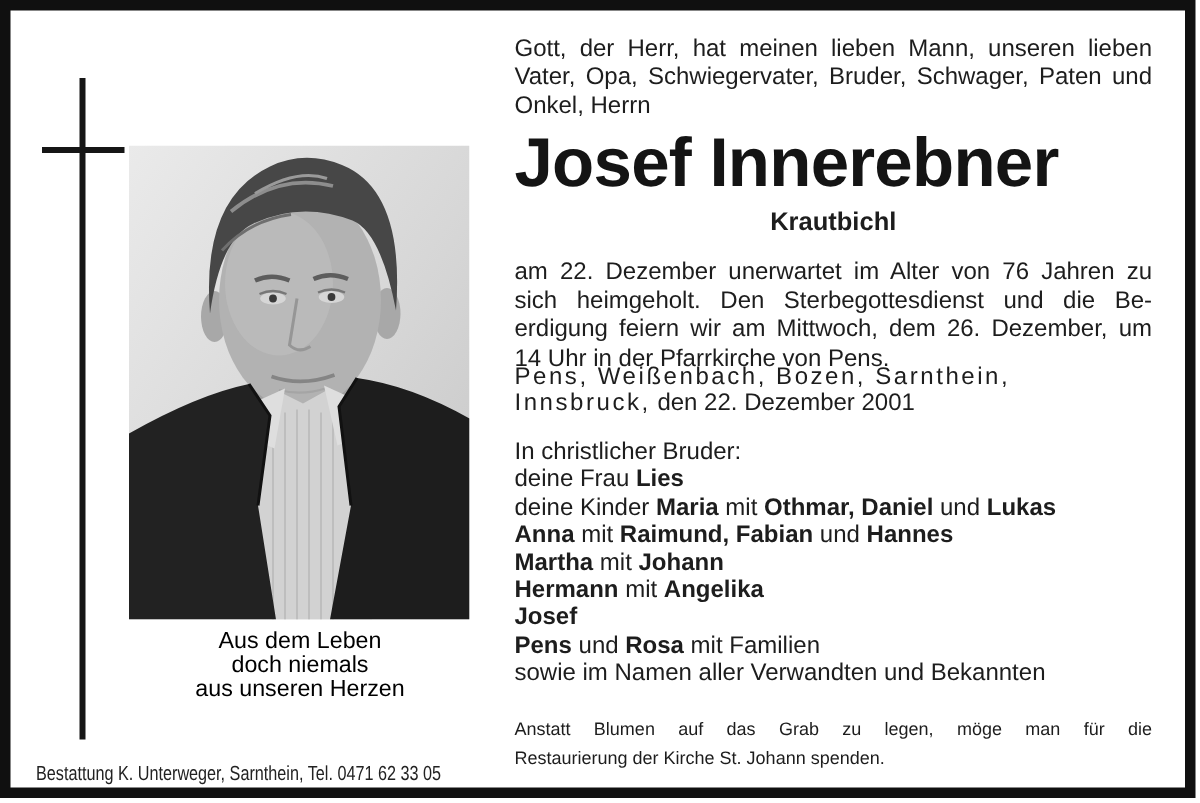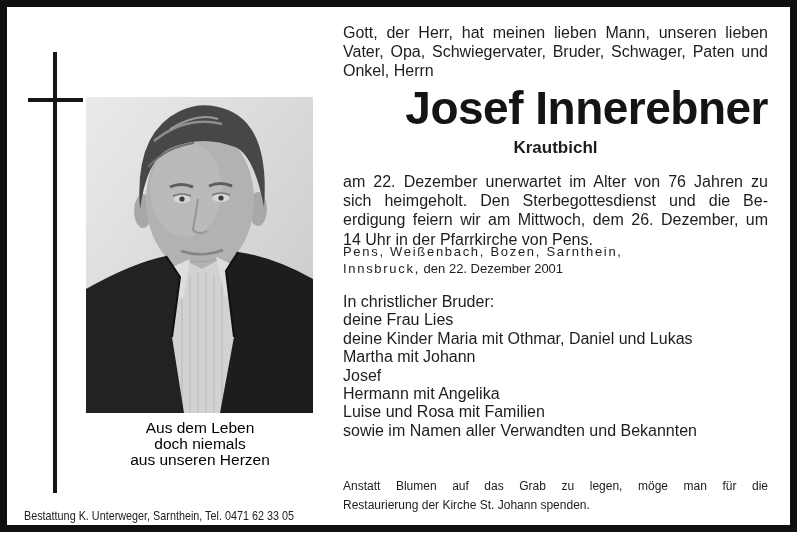--- a/index.html
+++ b/index.html
@@ -29,32 +29,32 @@
   }
   
   .funeral{
     left:24px;top:508px;font-size:13.5px;color:#222;white-space:nowrap;
     transform:scaleX(0.8);transform-origin:0 50%;
   }
   
   .notice{left:343px;top:0;width:425px;height:535px;}
   .opening{top:23px;left:0;width:425px;font-size:16px;line-height:19px;}
   .name{
-    top:84px;left:0;width:425px;text-align:right;
+    top:84px;left:0;width:425px;text-align:left;
     font-size:46px;font-weight:bold;line-height:48px;letter-spacing:-0.5px;
     color:#141414;white-space:nowrap;
   }
   .housename{top:138px;left:0;width:425px;text-align:center;font-size:17px;font-weight:bold;}
   .announcement{top:172px;left:0;width:425px;font-size:16px;line-height:19.2px;}
-  .dateline{top:244px;left:0;width:425px;font-size:13px;line-height:16.5px;}
+  .dateline{top:244px;left:0;width:425px;font-size:16px;line-height:16.5px;}
   .sp{letter-spacing:1.7px;}
   .mourning{top:293px;left:0;width:425px;font-size:16px;line-height:18.4px;}
   .donation{top:477px;left:0;width:425px;font-size:12px;line-height:19.2px;}
   .just{text-align:justify;text-align-last:justify;}
-  .b{font-weight:normal;}
+  .b{font-weight:bold;}
 </style>
 </head>
 <body>
 
 <div class="abs frame"></div>
 
 <div>
   <div class="abs cross-v"></div>
   <div class="abs cross-h"></div>
 </div>
@@ -140,24 +140,25 @@
   <div class="abs dateline">
     <div><span class="sp">Pens, Weißenbach, Bozen, Sarnthein,</span></div>
     <div><span class="sp">Innsbruck,</span><span> den 22. Dezember 2001</span></div>
   </div>
 
   <div class="abs mourning">
     <div>In christlicher Bruder:</div>
     <div>
         <div><span>deine Frau </span><span class="b">Lies</span></div>
         <div><span>deine Kinder </span><span class="b">Maria</span><span> mit </span><span class="b">Othmar, Daniel</span><span> und </span><span class="b">Lukas</span></div>
+        <div><span class="b">Anna</span><span> mit </span><span class="b">Raimund, Fabian</span><span> und </span><span class="b">Hannes</span></div>
         <div><span class="b">Martha</span><span> mit </span><span class="b">Johann</span></div>
+        <div><span class="b">Hermann</span><span> mit </span><span class="b">Angelika</span></div>
         <div><span class="b">Josef</span></div>
-        <div><span class="b">Hermann</span><span> mit </span><span class="b">Angelika</span></div>
-        <div><span class="b">Luise</span><span> und </span><span class="b">Rosa</span><span> mit Familien</span></div>
+        <div><span class="b">Pens</span><span> und </span><span class="b">Rosa</span><span> mit Familien</span></div>
         <div><span>sowie im Namen aller Verwandten und Bekannten</span></div>
       </div>
   </div>
 
   <div class="abs donation">
       <div class="just">Anstatt Blumen auf das Grab zu legen, möge man für die</div>
       <div>Restaurierung der Kirche St. Johann spenden.</div>
     </div>
 </div>
 

